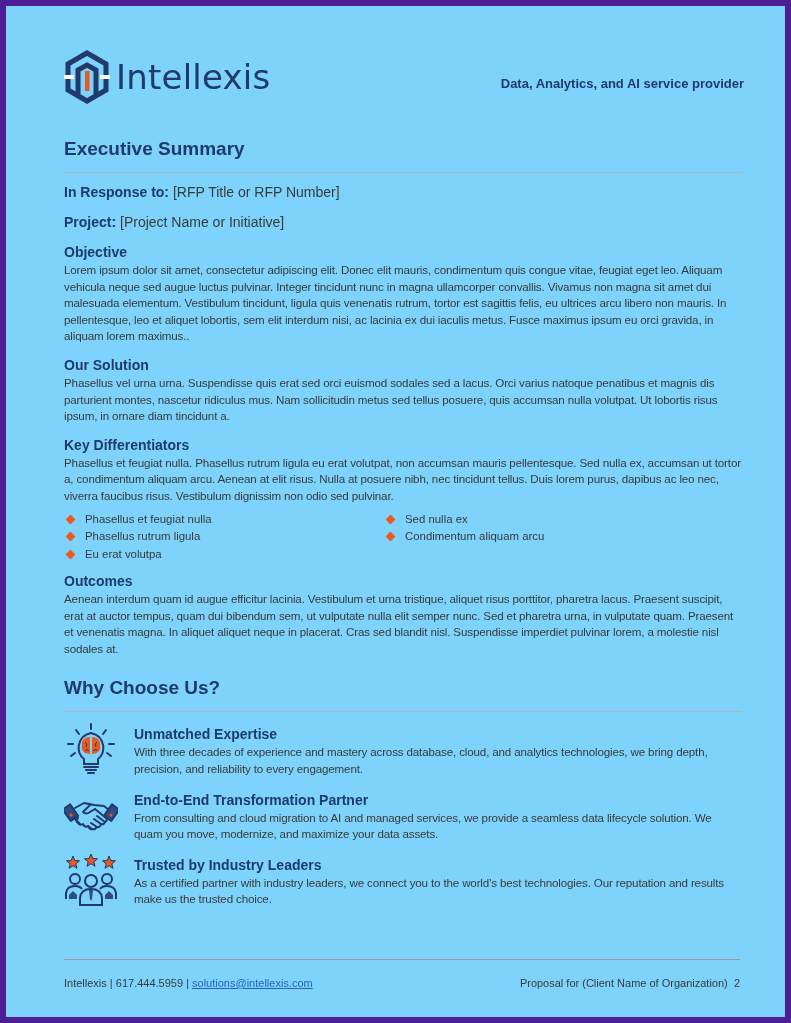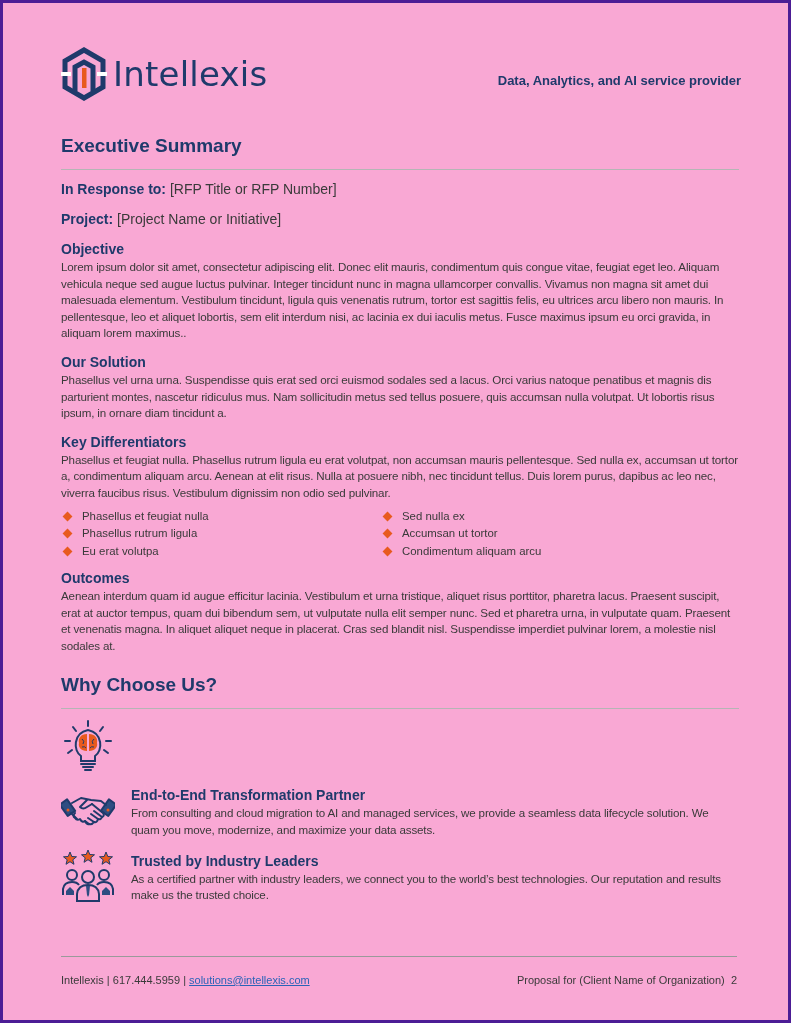--- a/index.html
+++ b/index.html
@@ -1,20 +1,20 @@
 <!DOCTYPE html>
 <html><head>
   <meta charset="utf-8">
   <style>
     * { box-sizing: border-box; margin: 0; padding: 0; }
     html, body { width: 791px; height: 1023px; background: #ffffff; overflow: hidden; }
     body { font-family: "Liberation Sans", sans-serif; color: #3a3a3a; }
     .page {
       position: relative; width: 791px; height: 1023px;
-      border: 3px solid #4c1d95; background: #f9a8d4;
+      border: 6px solid #4c1d95; background: #7dd3fc;
     }
     .header { position: absolute; left: 58px; top: 44px; width: 680px; height: 56px; }
     .logo { position: absolute; left: 0; top: 0; display: flex; align-items: center; }
     .logo-mark { width: 46px; height: 54px; }
     .logo-text {
       margin-left: 6px; font-size: 34px; color: #1f3a6b; letter-spacing: 0.2px;
       font-family: "DejaVu Sans", sans-serif; font-weight: normal; line-height: 54px;
     }
     .tagline {
       position: absolute; right: 0; top: 26px; font-size: 13px; font-weight: bold;
@@ -110,24 +110,20 @@
             </li>
           <li>
               <span class="diamond"></span>
               <span>Eu erat volutpa</span>
             </li>
         </ul>
         <ul>
           <li>
               <span class="diamond"></span>
               <span>Sed nulla ex</span>
-            </li>
-          <li>
-              <span class="diamond"></span>
-              <span>Accumsan ut tortor</span>
             </li>
           <li>
               <span class="diamond"></span>
               <span>Condimentum aliquam arcu</span>
             </li>
         </ul>
       </div>
 
       <h2 class="sub">Outcomes</h2>
       <p class="body">Aenean interdum quam id augue efficitur lacinia. Vestibulum et urna tristique, aliquet risus porttitor, pharetra lacus. Praesent suscipit, erat at auctor tempus, quam dui bibendum sem, ut vulputate nulla elit semper nunc. Sed et pharetra urna, in vulputate quam. Praesent et venenatis magna. In aliquet aliquet neque in placerat. Cras sed blandit nisl. Suspendisse imperdiet pulvinar lorem, a molestie nisl sodales at.</p>
@@ -153,20 +149,24 @@
           </g>
           <path d="M26 15 C20 15 17 19 18 24 C17 28 20 32 26 32 Z" fill="#e85a1e"></path>
           <path d="M28 15 C34 15 37 19 36 24 C37 28 34 32 28 32 Z" fill="#e85a1e"></path>
           <g stroke="#1f3a6b" stroke-width="1" fill="none">
             <path d="M21 20 Q24 22 22 25"></path>
               <path d="M33 20 Q30 22 32 25"></path>
             <path d="M21 28 Q24 27 25 29"></path>
               <path d="M33 28 Q30 27 29 29"></path>
           </g>
         </svg>
+        <div class="why-text">
+          <h3>Unmatched Expertise</h3>
+          <p>With three decades of experience and mastery across database, cloud, and analytics technologies, we bring depth, precision, and reliability to every engagement.</p>
+        </div>
       </div>
 
       <div class="why-item">
         <svg class="why-icon" viewBox="0 0 54 54">
           <g stroke="#1f3a6b" stroke-width="2" fill="none" stroke-linejoin="round" stroke-linecap="round">
             <rect x="2" y="18" width="9" height="14" transform="rotate(-35 6 25)" fill="#2e4d82"></rect>
             <rect x="43" y="18" width="9" height="14" transform="rotate(35 48 25)" fill="#2e4d82"></rect>
             <path d="M11 20 L20 15 L30 17 L40 18 L45 22"></path>
             <path d="M26 17 L19 24 Q22 27 26 24 L31 21"></path>
             <path d="M31 21 L42 30 Q44 33 41 34 L33 28"></path>

